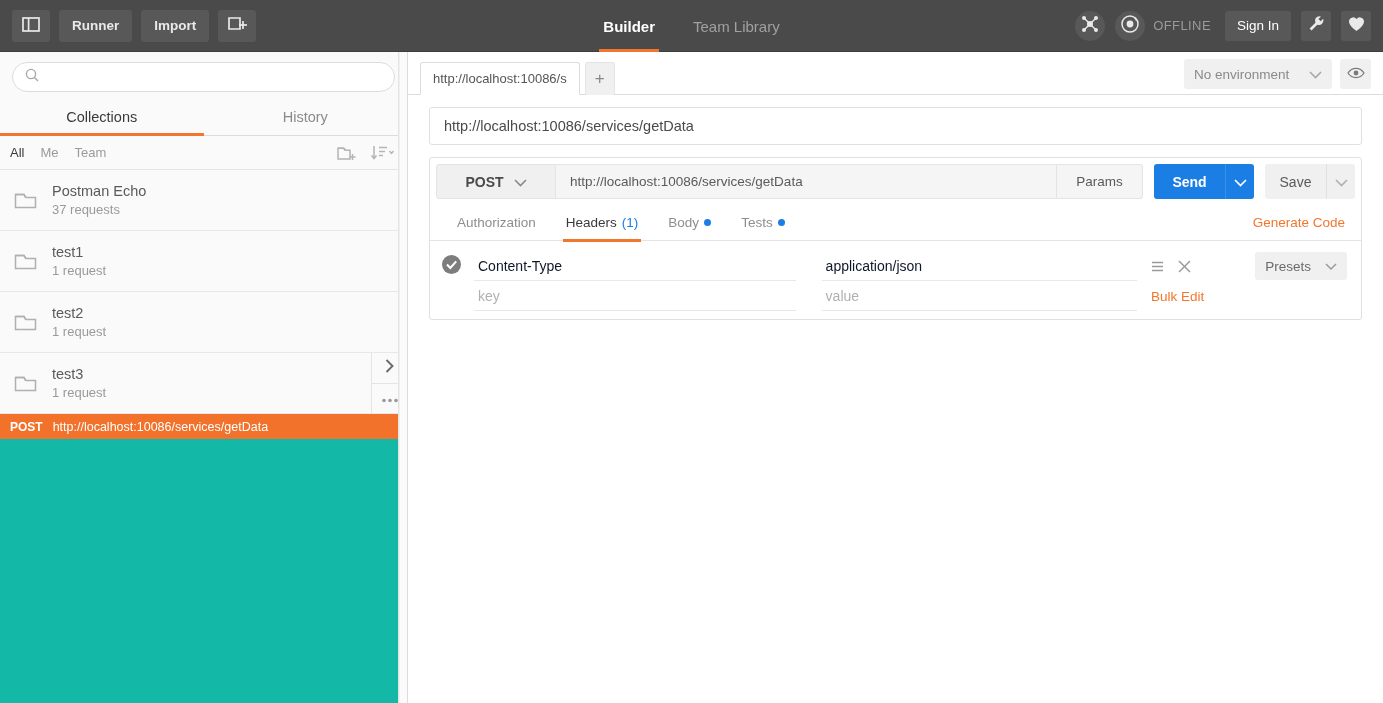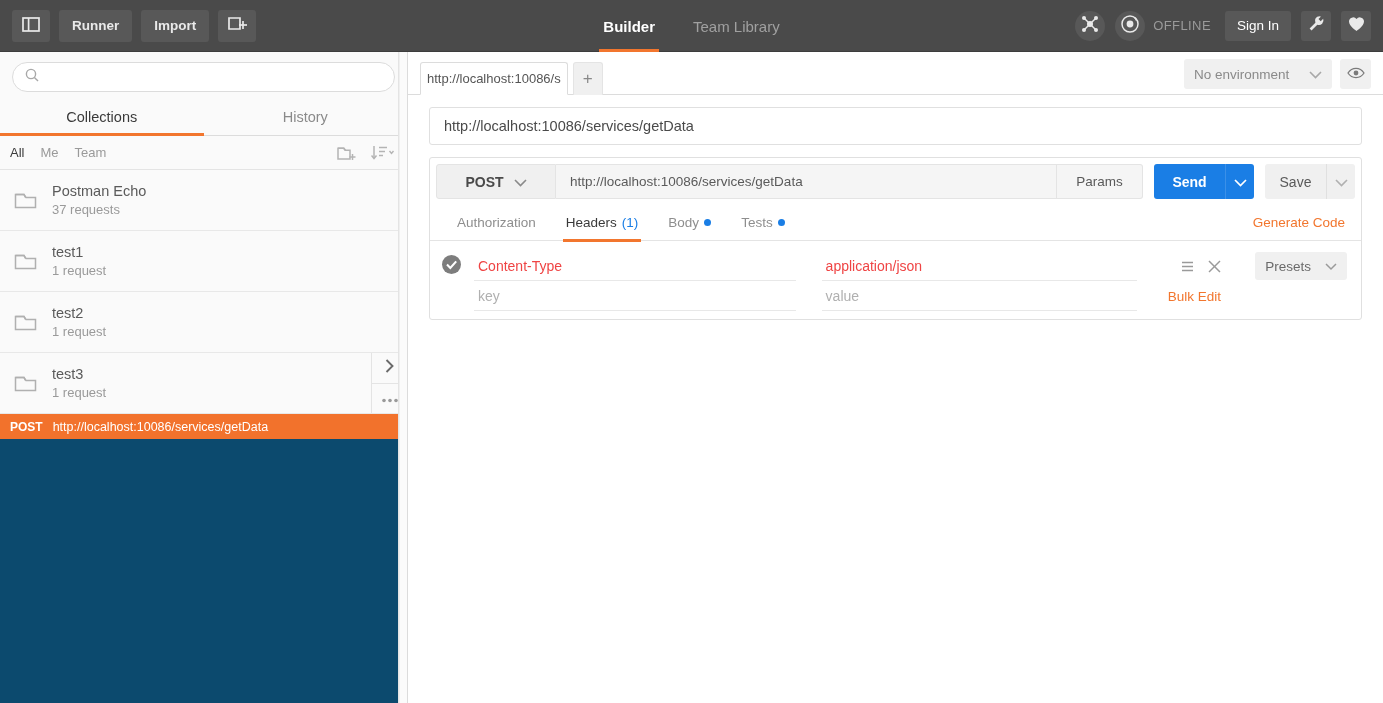--- a/index.html
+++ b/index.html
@@ -136,21 +136,21 @@
     display: flex; align-items: center;
     padding: 0 12px 0 10px;
     border-bottom: 1px solid #e4e4e4;
     background: #fafafa;
   }
   .filter-chip { font-size: 13px; color: #9a9a9a; margin-right: 16px; cursor: pointer; }
   .filter-chip.active { color: #3a3a3a; }
   .filter-actions { margin-left: auto; display: flex; align-items: center; gap: 14px; }
   .filter-ico { cursor: pointer; display: flex; align-items: center; }
 
-  .coll-list { flex: 1; overflow-y: auto; background: #0c4a6e; }
+  .coll-list { flex: 1; overflow-y: auto; background: #14b8a6; }
   .coll-item {
     height: 61px;
     display: flex; align-items: center;
     padding-left: 14px;
     border-bottom: 1px solid #e8e8e8;
     background: #fafafa;
     cursor: pointer;
     position: relative;
   }
   .coll-item .folder { margin-right: 14px; display: flex; align-items: center; }
@@ -197,21 +197,21 @@
     border-bottom: 1px solid #dcdcdc;
     position: relative;
   }
   .req-tab {
     height: 33px;
     border: 1px solid #dcdcdc;
     border-bottom: 1px solid #ffffff;
     background: #ffffff;
     border-radius: 3px 3px 0 0;
     display: flex; align-items: center;
-    padding: 0 6px;
+    padding: 0 12px;
     font-size: 13px; color: #555;
     margin-bottom: -1px;
     max-width: 160px; overflow: hidden; white-space: nowrap;
     cursor: pointer;
   }
   .req-tab-add {
     height: 33px; width: 30px;
     background: #f0f0f0;
     border: 1px solid #e4e4e4; border-bottom: none;
     border-radius: 3px 3px 0 0;
@@ -341,27 +341,27 @@
     padding: 0 14px 0 12px;
     gap: 0;
   }
   .kv-check {
     width: 32px; display: flex; align-items: center; justify-content: flex-start;
     cursor: pointer;
   }
   .kv-key, .kv-val {
     height: 30px; display: flex; align-items: center;
     border-bottom: 1px solid #e8e8e8;
-    font-size: 14px; color: #ef4444;
+    font-size: 14px; color: #0f172a;
     padding-left: 4px;
   }
   .kv-key { flex: 1.02; margin-right: 26px; }
   .kv-val { flex: 1; margin-right: 14px; }
   .kv-placeholder { color: #b0b0b0; }
-  .kv-actions { width: 70px; display: flex; align-items: center; gap: 14px; justify-content: flex-end; }
+  .kv-actions { width: 70px; display: flex; align-items: center; gap: 14px; }
   .kv-ico { cursor: pointer; display: flex; align-items: center; color: #9a9a9a; }
   .kv-right { width: 126px; display: flex; align-items: flex-start; justify-content: flex-end; }
   .presets-btn {
     height: 28px; background: #f0f0f0; border-radius: 3px;
     display: flex; align-items: center; gap: 14px;
     padding: 0 10px; font-size: 13.5px; color: #6a6a6a; cursor: pointer;
   }
   .bulk-edit { font-size: 13.5px; color: #f2762e; cursor: pointer; }
 </style>
 </head>

